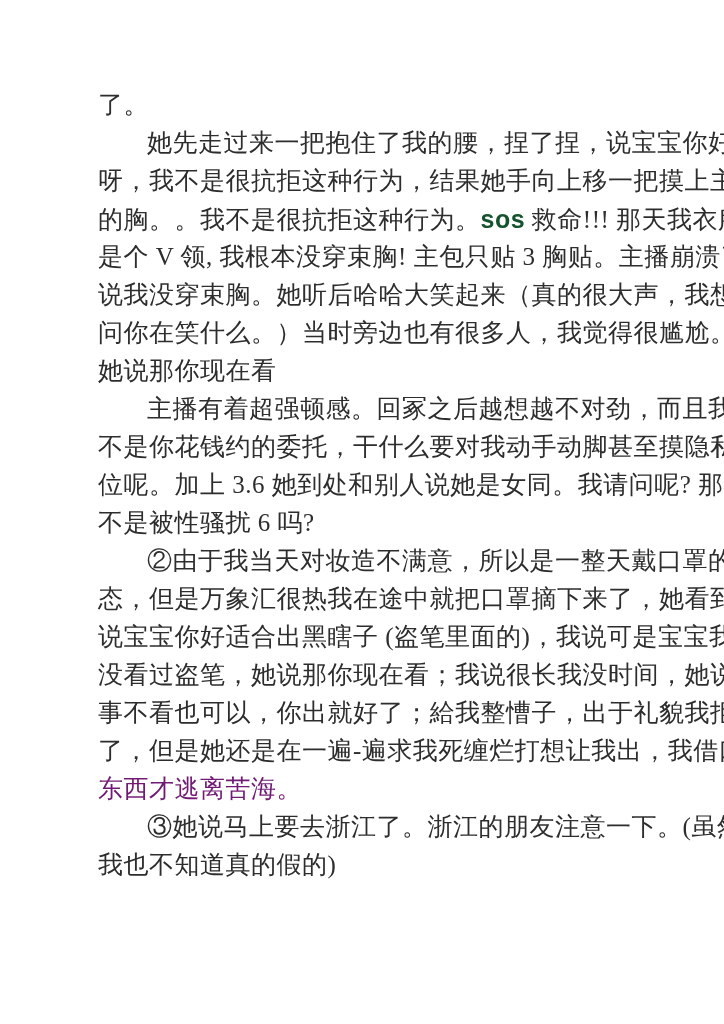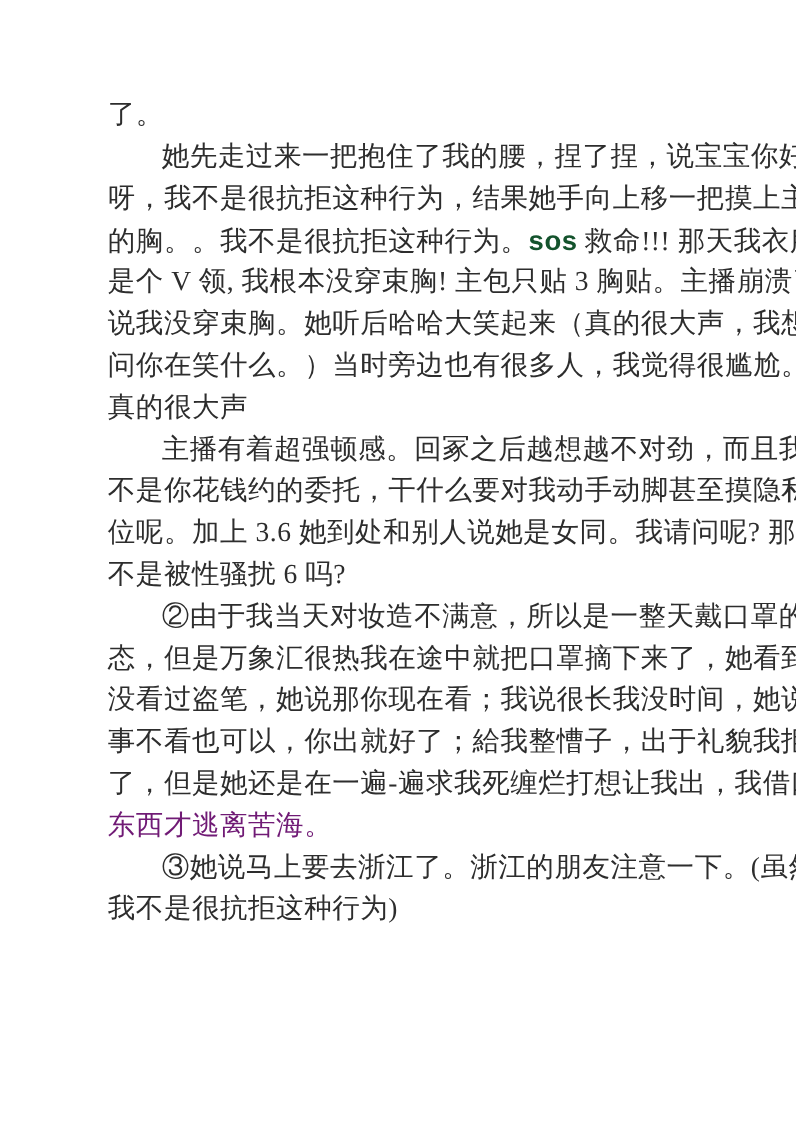--- a/index.html
+++ b/index.html
@@ -48,28 +48,29 @@
     <div class="line indent" style="color: rgb(45, 45, 45);">她先走过来一把抱住了我的腰，捏了捏，说宝宝你好瘦</div>
     <div class="line" style="color: rgb(45, 45, 45);">呀，我不是很抗拒这种行为，结果她手向上移一把摸上主包</div>
 
     <div class="line" style="color: rgb(45, 45, 45);">
       <span>的胸。。我不是很抗拒这种行为。</span><span class="seg-red" style="color: #14532d;">sos</span><span> 救命!!!  那天我衣服</span>
     </div>
 
     <div class="line" style="color: rgb(45, 45, 45);">是个 V 领, 我根本没穿束胸! 主包只贴 3 胸贴。主播崩溃了,</div>
     <div class="line" style="color: rgb(45, 45, 45);">说我没穿束胸。她听后哈哈大笑起来（真的很大声，我想请</div>
     <div class="line" style="color: rgb(45, 45, 45);">问你在笑什么。）当时旁边也有很多人，我觉得很尴尬。想</div>
-    <div class="line" style="color: rgb(45, 45, 45);">真的很大声</div>
+    <div class="line" style="color: rgb(45, 45, 45);">她说那你现在看</div>
     <div class="line indent" style="color: rgb(45, 45, 45);">主播有着超强顿感。回冢之后越想越不对劲，而且我并</div>
     <div class="line" style="color: rgb(45, 45, 45);">不是你花钱约的委托，干什么要对我动手动脚甚至摸隐私部</div>
     <div class="line" style="color: rgb(45, 45, 45);">位呢。加上 3.6 她到处和别人说她是女同。我请问呢? 那我</div>
     <div class="line" style="color: rgb(45, 45, 45);">不是被性骚扰 6 吗?</div>
     <div class="line indent" style="color: rgb(45, 45, 45);">②由于我当天对妆造不满意，所以是一整天戴口罩的状</div>
     <div class="line" style="color: rgb(45, 45, 45);">态，但是万象汇很热我在途中就把口罩摘下来了，她看到后</div>
+    <div class="line" style="color: rgb(45, 45, 45);">说宝宝你好适合出黑瞎子 (盗笔里面的)，我说可是宝宝我</div>
     <div class="line" style="color: rgb(45, 45, 45);">没看过盗笔，她说那你现在看；我说很长我没时间，她说没</div>
     <div class="line" style="color: rgb(45, 45, 45);">事不看也可以，你出就好了；給我整慒子，出于礼貌我拒绝</div>
     <div class="line" style="color: rgb(45, 45, 45);">了，但是她还是在一遍-遍求我死缠烂打想让我出，我借口拿</div>
     <div class="line" style="color: #701a75;">东西才逃离苦海。</div>
     <div class="line indent" style="color: rgb(45, 45, 45);">③她说马上要去浙江了。浙江的朋友注意一下。(虽然</div>
-    <div class="line" style="color: rgb(45, 45, 45);">我不是很抗拒这种行为)</div>
+    <div class="line" style="color: rgb(45, 45, 45);">我也不知道真的假的)</div>
 
   </div>
 </div>
 
 </body></html>

